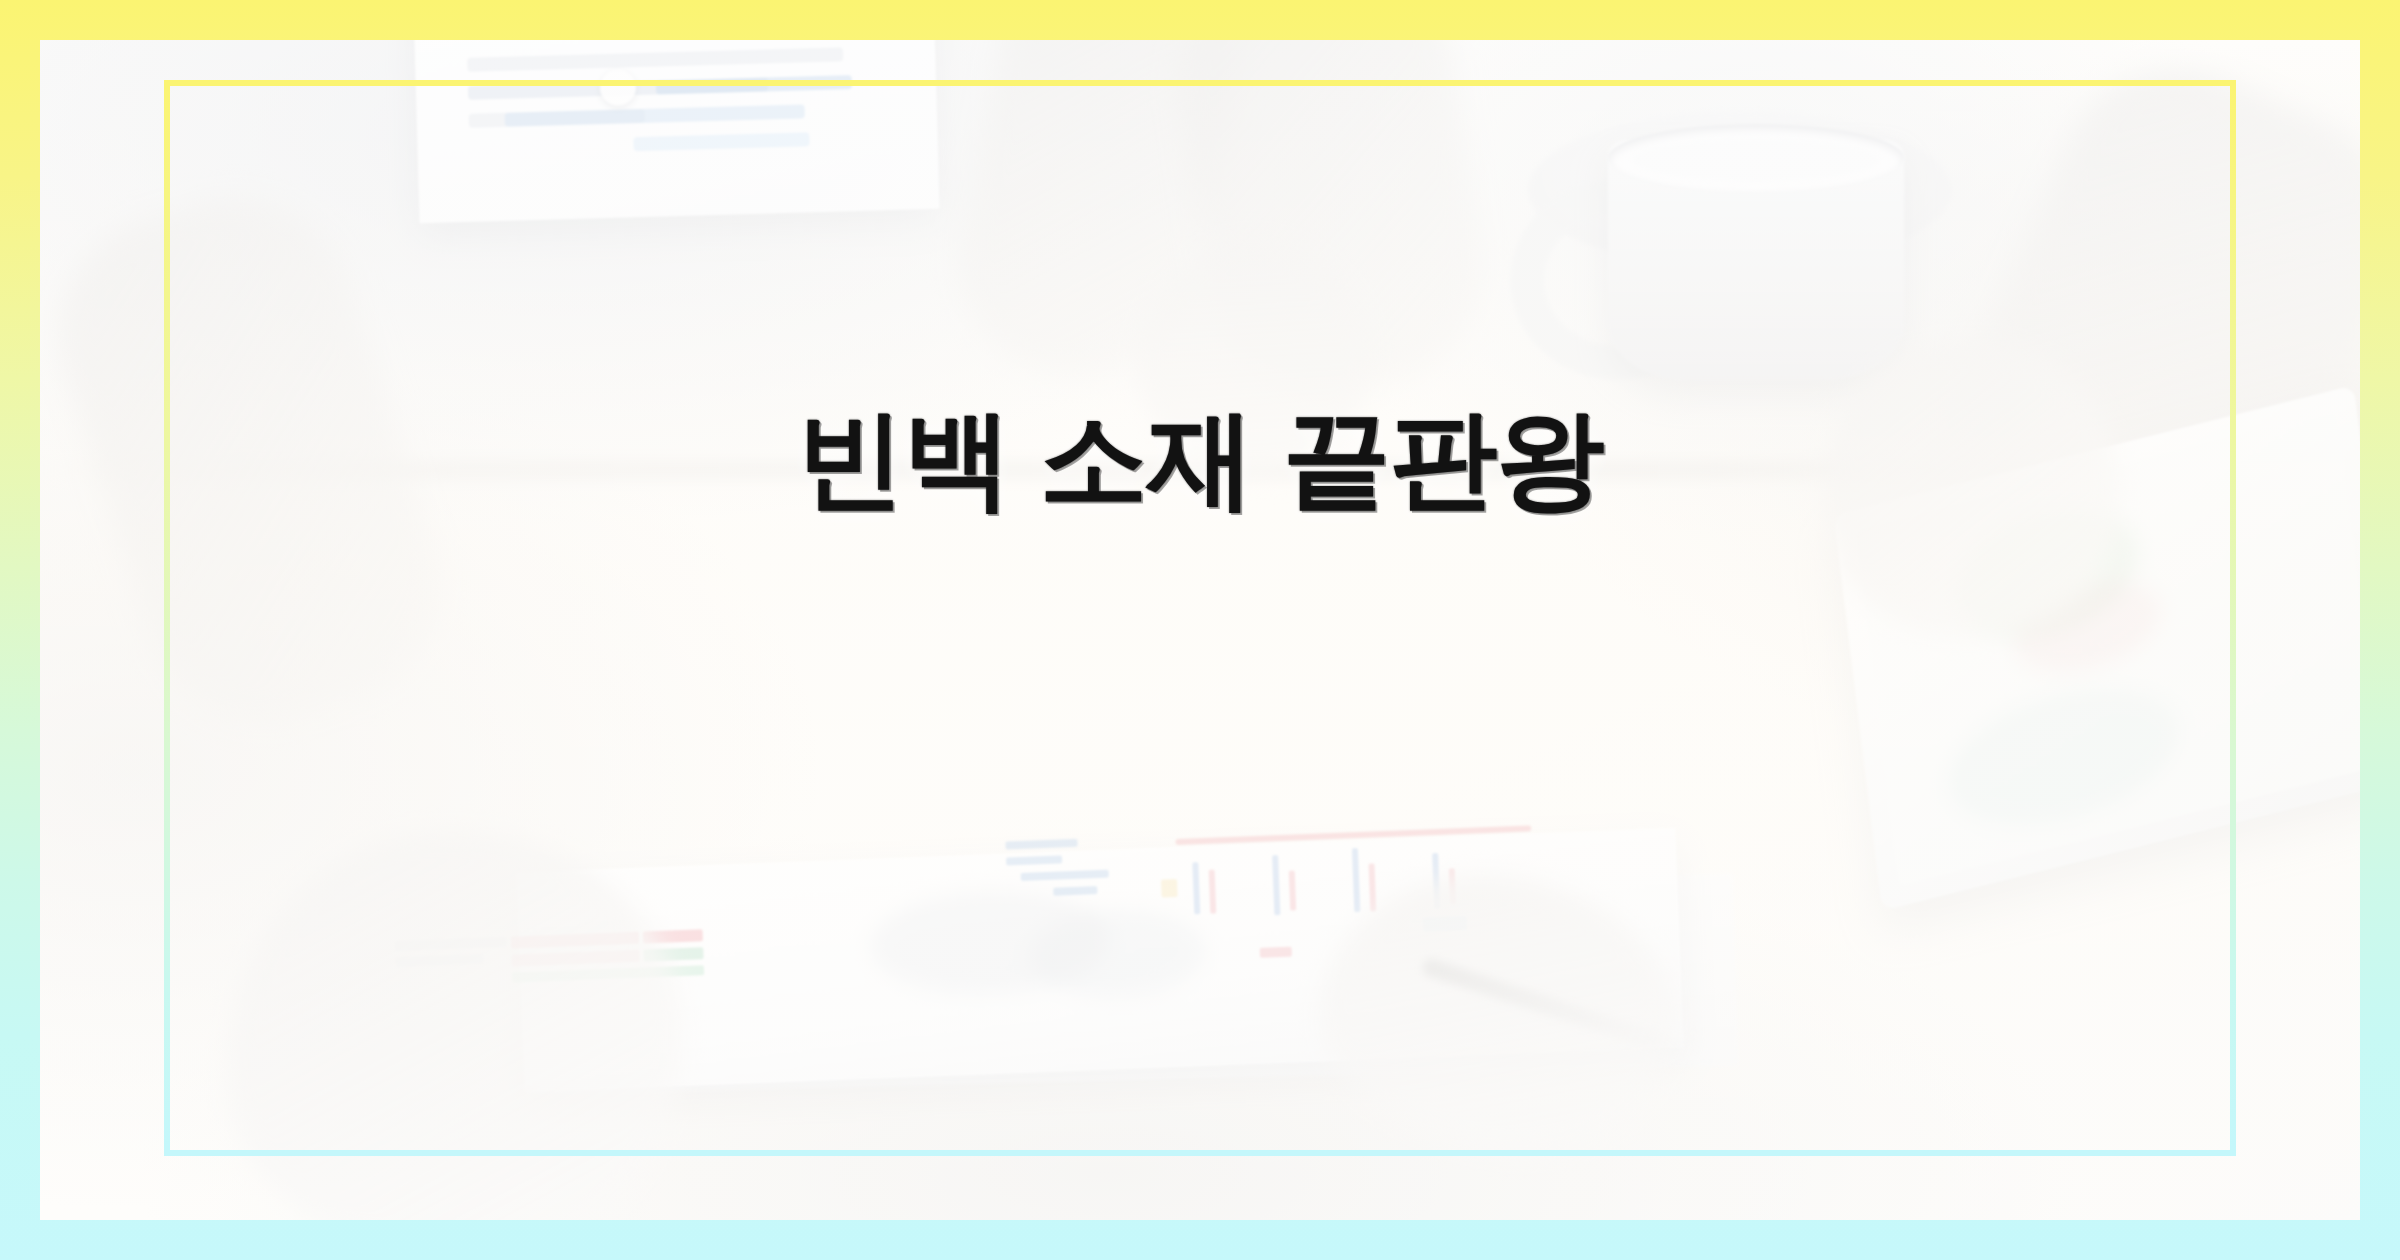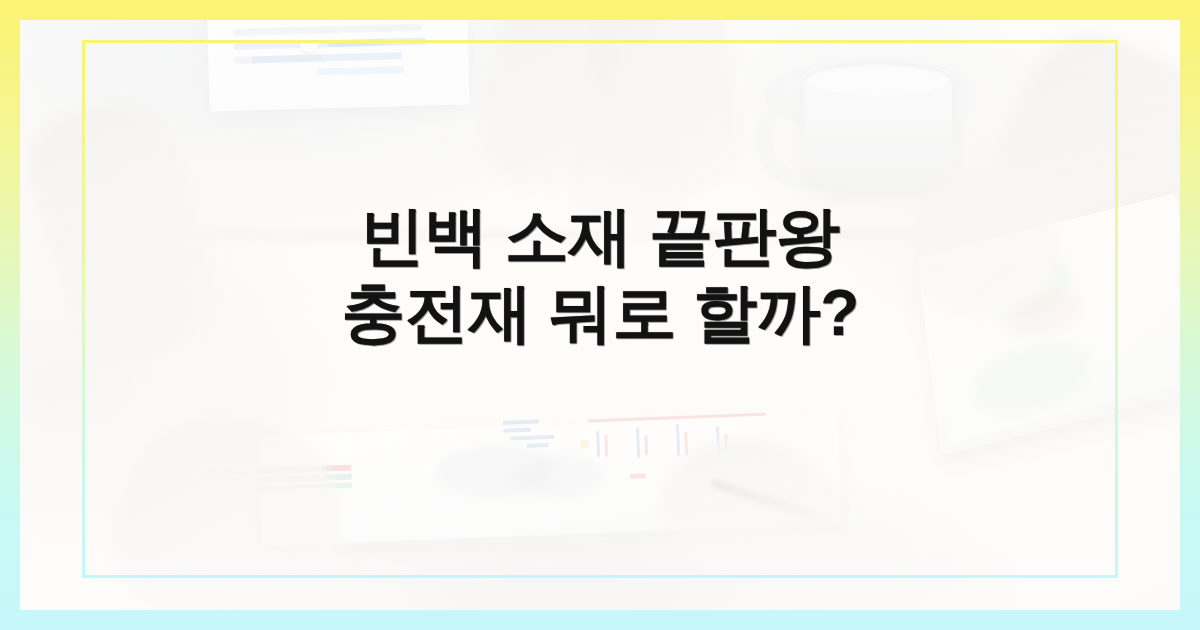--- a/index.html
+++ b/index.html
@@ -246,21 +246,21 @@
 
   
   .headline {
     position: absolute;
     left: 0;
     top: 198px;
     width: 1200px;
     text-align: center;
     line-height: 1.20;
     font-weight: 700;
-    font-size: 64px;
+    font-size: 54px;
     letter-spacing: -0.5px;
     color: #121212;
     text-shadow:
        0 0 1px rgba(0,0,0,0.55),
        1px 1px 0 rgba(0,0,0,0.35),
        0 2px 10px rgba(255,255,255,0.75);
     white-space: nowrap;
   }
   .headline .line { display: block; }
 </style>
@@ -342,16 +342,15 @@
     <div class="hand hand-pen"></div>
     <div class="pen"></div>
 
     <div class="photo-wash"></div>
   </div>
 
   <div class="inner-frame"></div>
 
   <div class="headline">
     <span class="line">빈백 소재 끝판왕</span>
-    <span class="line">충전재 뭐로 할까?</span>
   </div>
 
 </div>
 
 </body></html>

